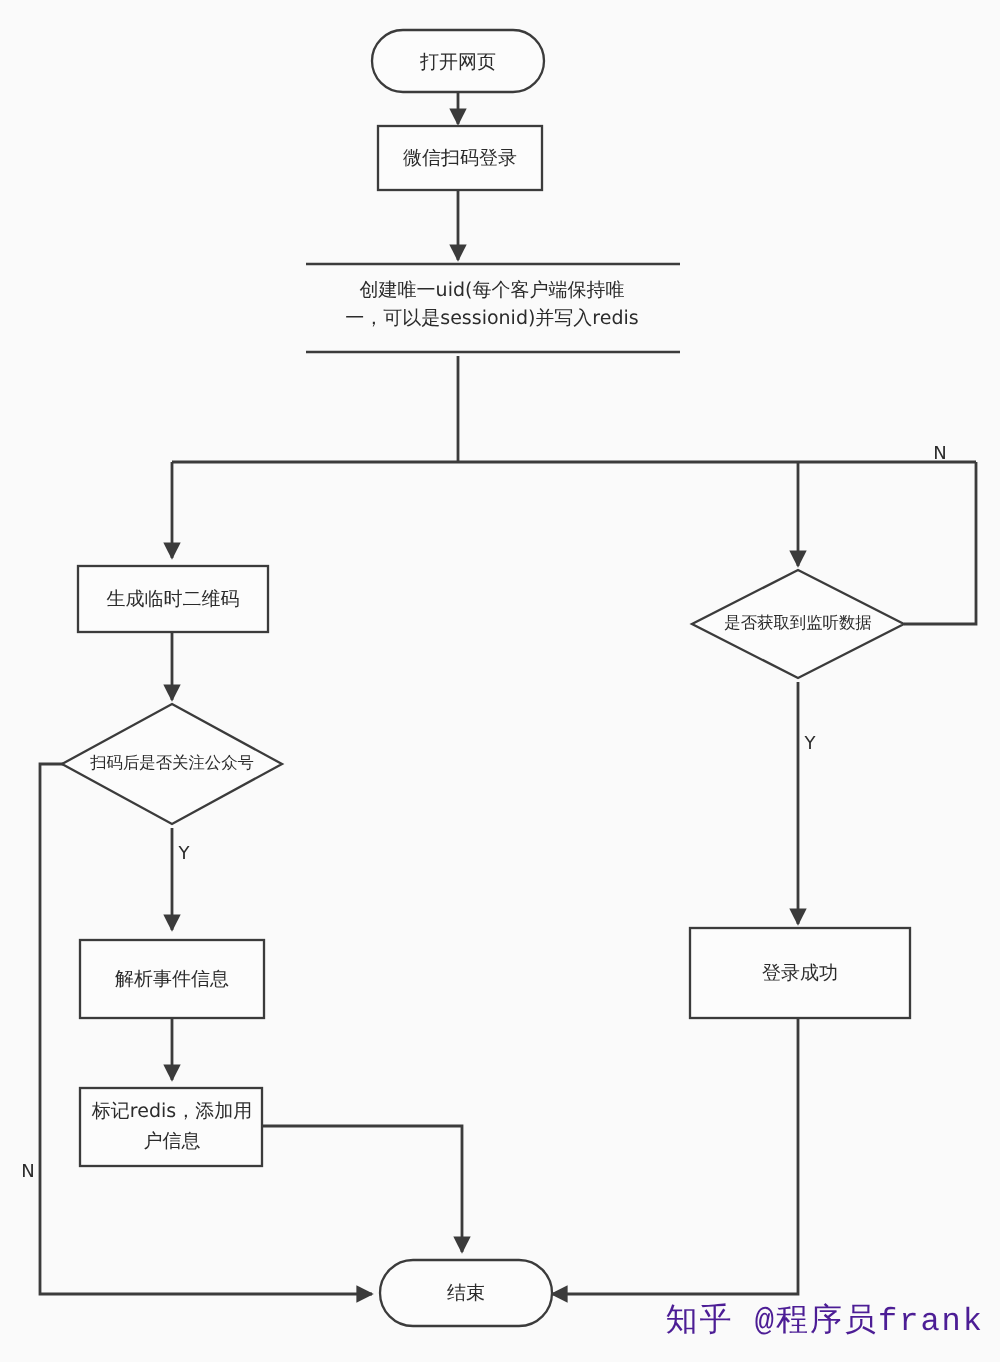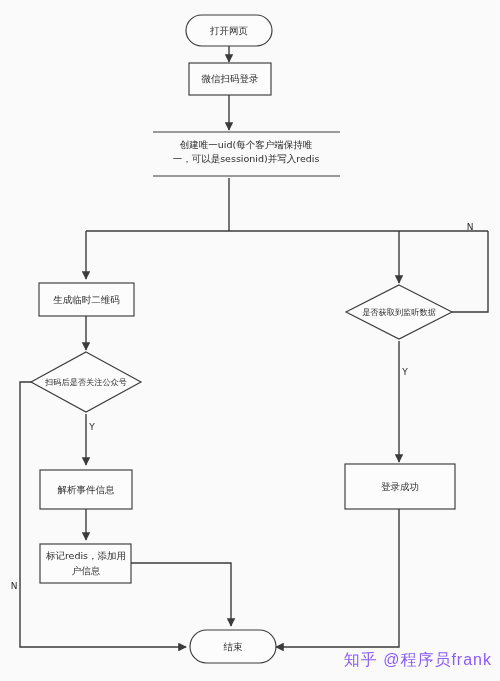--- a/index.html
+++ b/index.html
@@ -59,23 +59,23 @@
     font-family: "DejaVu Sans", "Liberation Sans", sans-serif;
     font-size: 9px;
     fill: #2b2b2b;
     text-anchor: middle;
     dominant-baseline: middle;
   }
   .watermark {
     position: absolute;
     right: 8px;
     bottom: 10px;
-    font-family: Liberation Sans, sans-serif;
+    font-family: Liberation Mono, monospace;
     font-size: 16px;
-    color: #8b5cf6;
+    color: #4c1d95;
     letter-spacing: 1px;
     white-space: nowrap;
     user-select: none;
   }
 </style>
 </head>
 <body>
 
 <div id="flow-root">
   <svg class="flow" viewBox="0 0 500 681">

